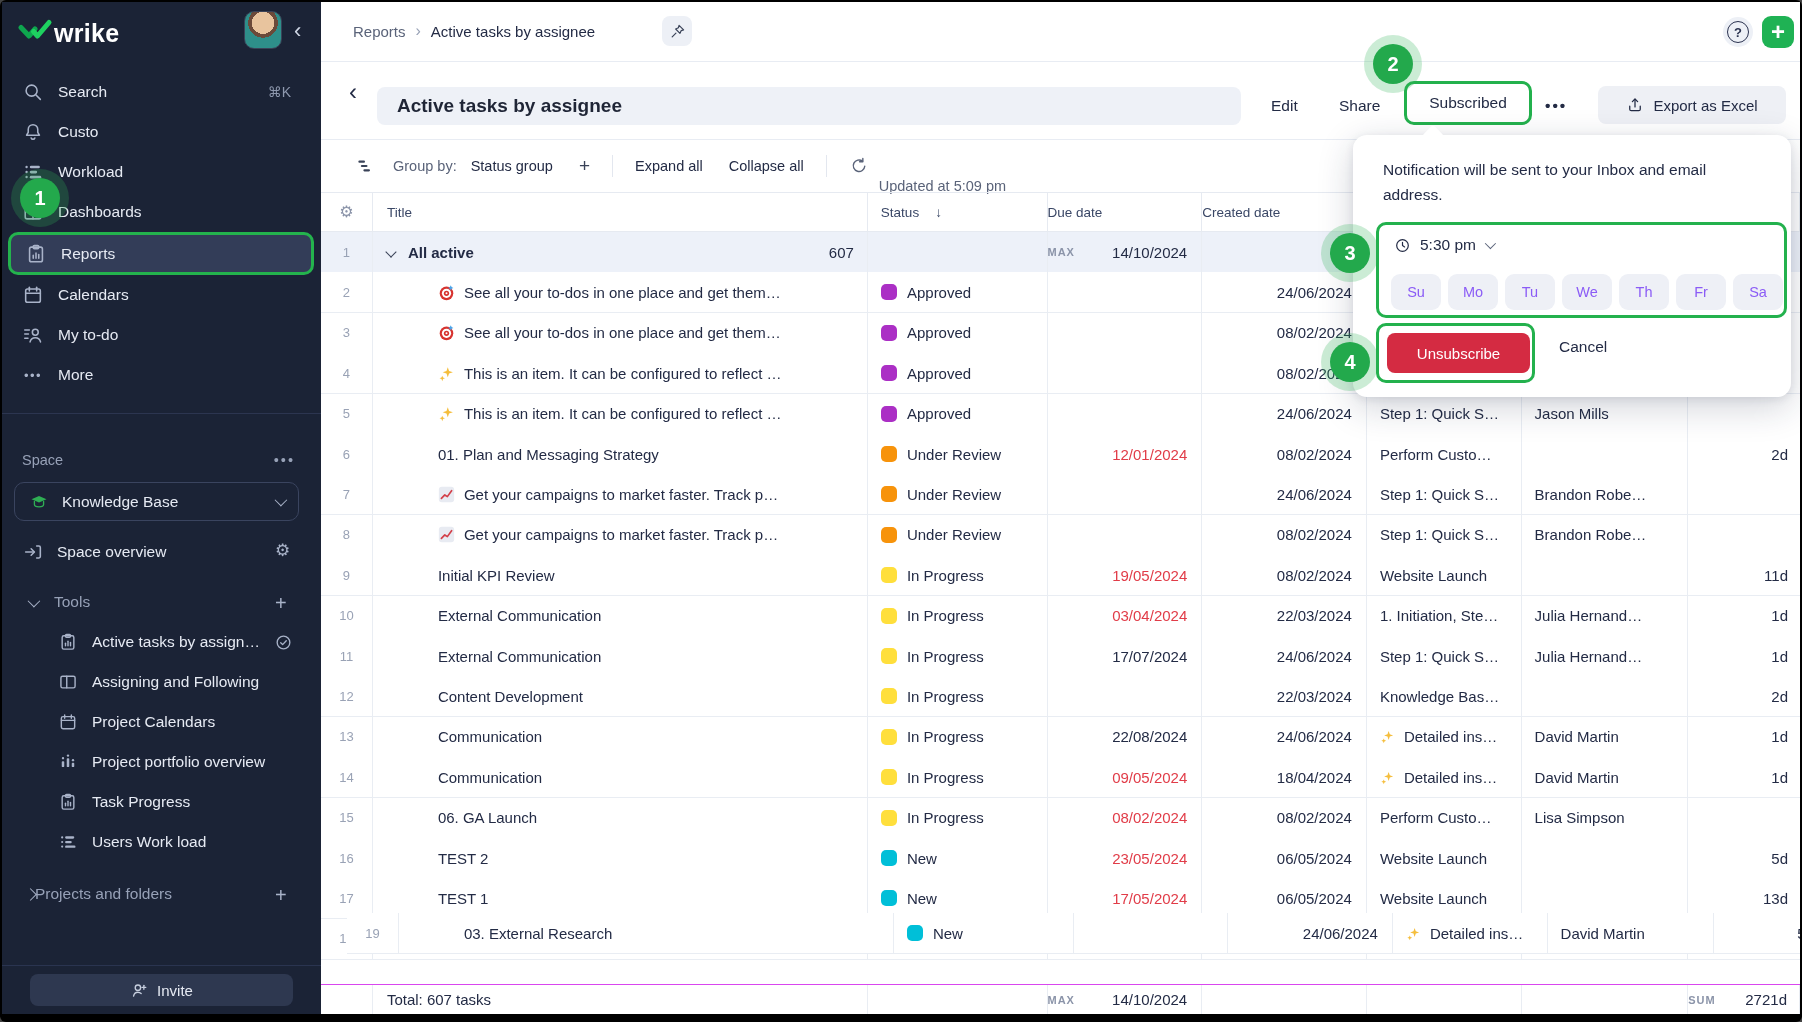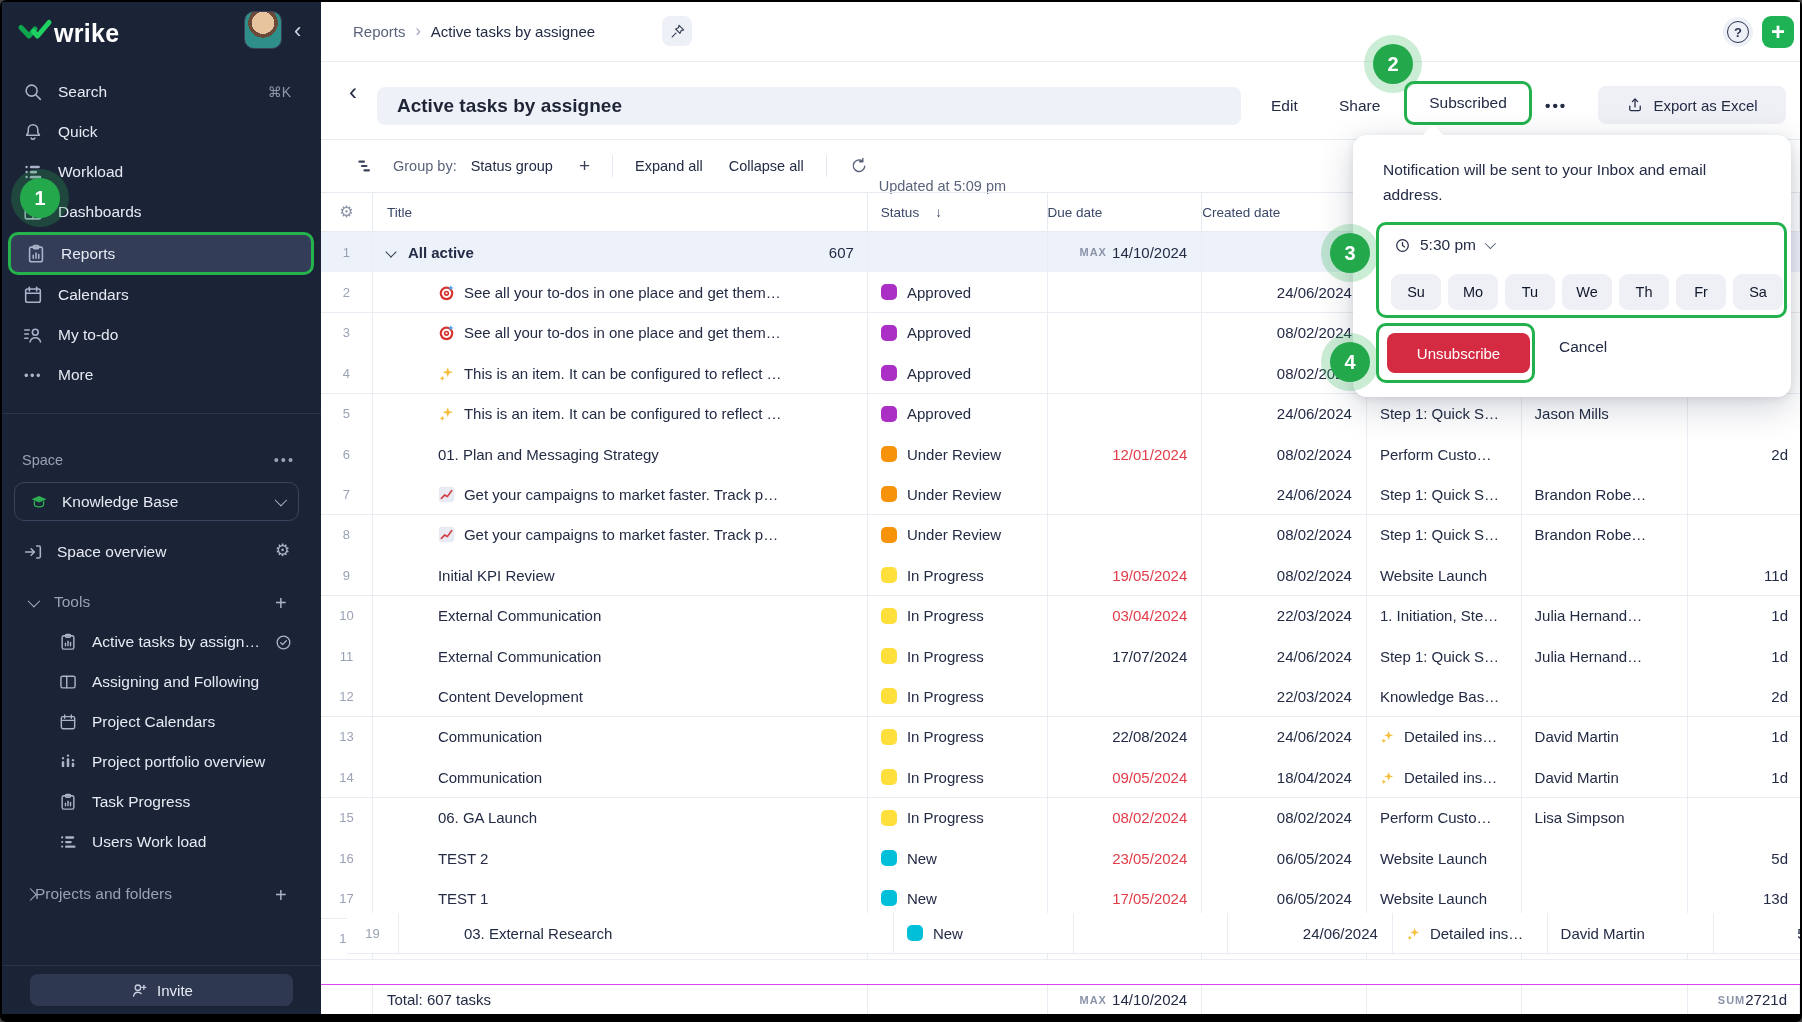--- a/index.html
+++ b/index.html
@@ -92,39 +92,39 @@
   .c-parent { width:155px; padding-left:13px; gap:7px; }
   .c-assignee { width:167px; padding-left:13px; }
   .c-dur { width:112px; justify-content:flex-end; padding-right:12px; border-right:none; }
   .indent { padding-left:65px; }
   .row-icon { width:17px; height:17px; margin-right:9px; flex:0 0 auto; display:inline-flex; }
   .chip { width:16px; height:16px; border-radius:5px; margin-right:0; flex:0 0 auto; }
   .overdue { color:#E13C48; }
   .grp-chev { width:8px; height:8px; border-right:1.8px solid #3A4358; border-bottom:1.8px solid #3A4358; transform:rotate(45deg); margin-right:13px; flex:0 0 auto; }
   .grp-title { font-weight:bold; }
   .grp-count { margin-left:auto; }
-  .agg-lbl { font-size:11px; font-weight:bold; color:#8B94A9; letter-spacing:1px; margin-right:auto;margin-left:32px; }
+  .agg-lbl { font-size:11px; font-weight:bold; color:#8B94A9; letter-spacing:1px; margin-right:auto; }
   .c-due .agg-lbl, .c-dur .agg-lbl { margin-right:auto; }
   .sort-arrow { margin-left:6px; color:#3A4766; }
   .thead .gear-glyph { color:#8B94A9; font-size:16px; }
 
   .tfoot { position:absolute; left:0; top:982px; width:1479px; height:30px; background:#fff; border-top:1px solid #d946ef; display:flex; font-size:15px; color:#232B45; z-index:5; }
   .tfoot .cell { border-right:1px solid #E9EDF3; }
   .tfoot .c-title { font-size:15px; }
 
   
   .popup { position:absolute; left:1032px; top:133px; width:438px; height:262px; background:#fff; border-radius:14px; box-shadow:0 10px 36px rgba(25,35,65,.20), 0 2px 8px rgba(25,35,65,.10); z-index:10; }
   .popup .notch { position:absolute; left:72px; top:-7px; width:16px; height:16px; background:#fff; transform:rotate(45deg); border-radius:3px; }
   .pop-msg { position:absolute; left:30px; top:22px; width:360px; font-size:15.5px; line-height:25px; color:#232B45; }
   .time-section { position:absolute; left:23px; top:87px; width:411px; height:96px; border:3px solid #23B14D; border-radius:10px; background:#fff; }
   .time-row { position:absolute; left:15px; top:11px; display:flex; align-items:center; gap:9px; font-size:15.5px; color:#232B45; cursor:pointer; }
   .time-row .ic { width:17px; height:17px; display:inline-flex; color:#232B45; }
   .time-row .chev { border-color:#5A6379; width:8px; height:8px; }
   .days { position:absolute; left:12px; top:49px; display:flex; gap:7px; }
-  .day-btn { width:50px; height:36px; background:#EEF0F6; border-radius:9px; display:flex; align-items:center; justify-content:center; font-size:14.5px; color:#0f172a; cursor:pointer; }
+  .day-btn { width:50px; height:36px; background:#EEF0F6; border-radius:9px; display:flex; align-items:center; justify-content:center; font-size:14.5px; color:#8b5cf6; cursor:pointer; }
   .unsub-section { position:absolute; left:23px; top:188px; width:159px; height:60px; border:3px solid #23B14D; border-radius:10px; background:#fff; }
   .unsub-btn { position:absolute; left:8px; top:7px; width:143px; height:40px; background:#D42B42; border-radius:8px; color:#fff; font-size:15px; display:flex; align-items:center; justify-content:center; cursor:pointer; }
   .cancel-btn { position:absolute; left:206px; top:203px; font-size:15.5px; color:#232B45; cursor:pointer; }
 
   
   .nbadge { position:absolute; width:40px; height:40px; border-radius:50%; background:#23A94C; color:#fff; font-size:20px; font-weight:bold; display:flex; align-items:center; justify-content:center; box-shadow:0 0 0 9px rgba(46,178,88,.25); z-index:20; }
 </style>
 </head>
 <body>
 
@@ -153,21 +153,21 @@
     <span>Search</span>
     <span class="short">⌘K</span>
         </div>
         <div class="nav-item">
           <span class="ic">
             <svg width="100%" height="100%" viewBox="0 0 24 24" fill="none" stroke="currentColor" stroke-width="1.7" stroke-linecap="round" stroke-linejoin="round">
               <path d="M12 4a5.2 5.2 0 0 0-5.2 5.2v3.1L5 15.5h14l-1.8-3.2V9.2A5.2 5.2 0 0 0 12 4z"></path>
               <path d="M10 18.5a2.1 2.1 0 0 0 4 0"></path>
             </svg>
           </span>
-    <span>Quick</span>
+    <span>Custo</span>
     </div>
         <div class="nav-item">
           <span class="ic">
             <svg width="100%" height="100%" viewBox="0 0 24 24" fill="none" stroke="currentColor" stroke-width="1.7" stroke-linecap="round" stroke-linejoin="round">
               <g fill="currentColor" stroke="none">
                 <circle cx="5" cy="6.5" r="1.3"></circle>
                 <rect x="8.5" y="5.2" width="11" height="2.8" rx="1.4"></rect>
                 <circle cx="5" cy="12" r="1.3"></circle>
                 <rect x="8.5" y="10.7" width="8" height="2.8" rx="1.4"></rect>
                 <circle cx="5" cy="17.5" r="1.3"></circle>

